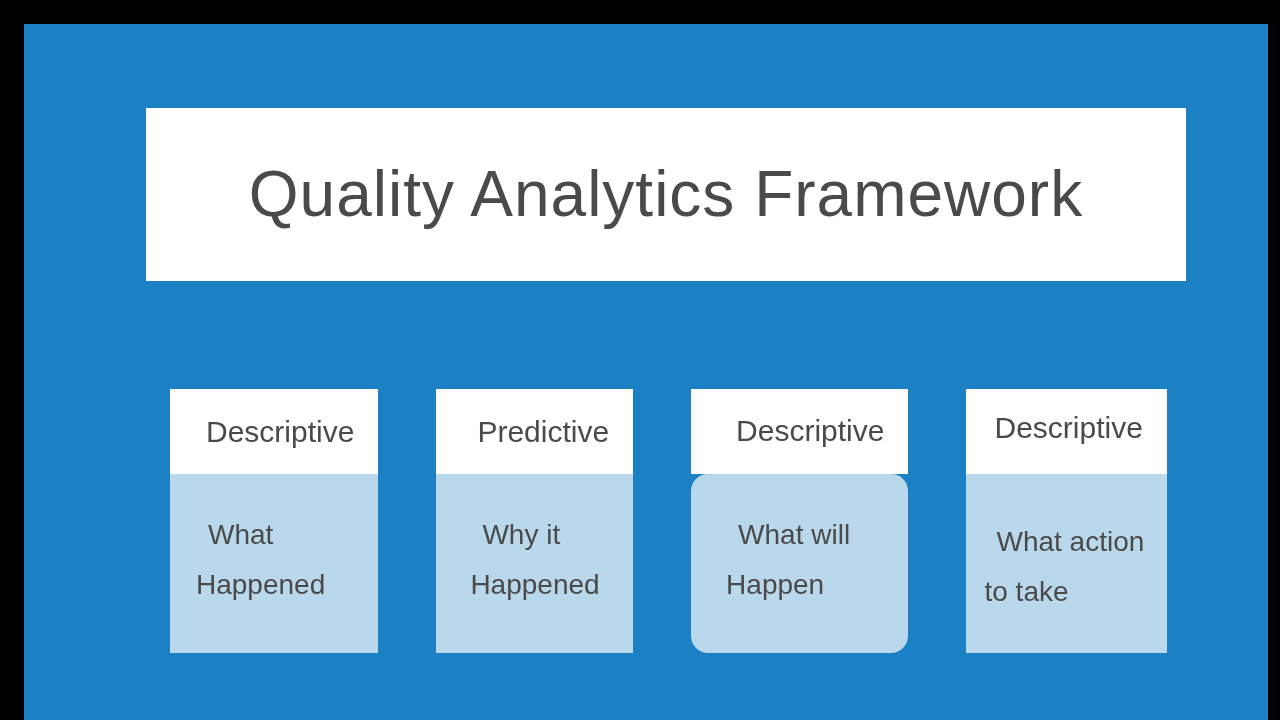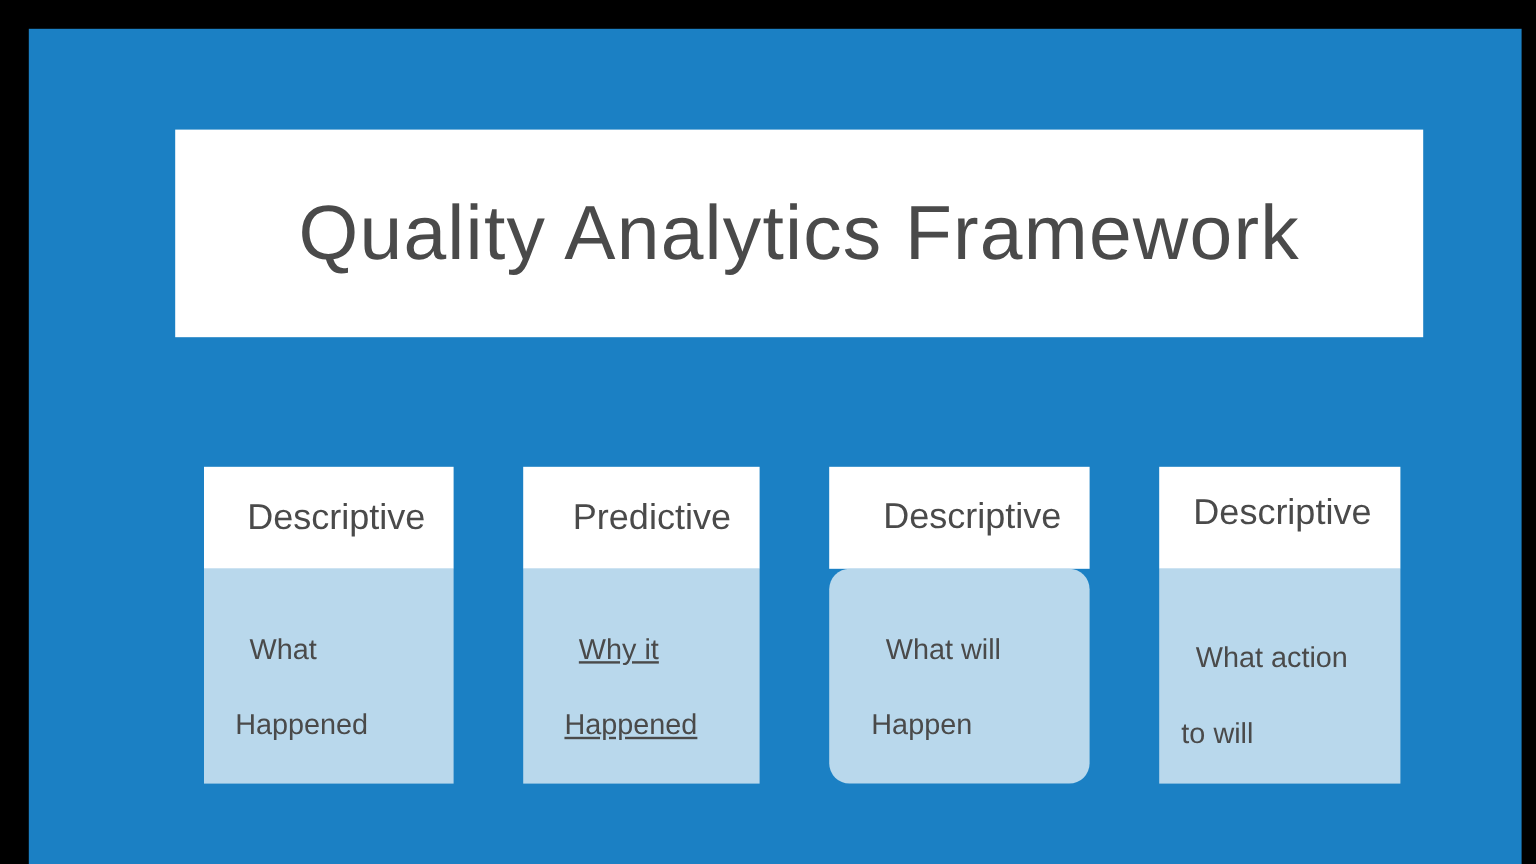--- a/index.html
+++ b/index.html
@@ -58,28 +58,28 @@
     background: var(--panel);
     display: flex;
     align-items: center;
     font-size: 30px;
     color: var(--text);
     padding-left: 24px;
   }
   .col-body {
     flex: 1;
     background: var(--body);
-    font-size: 24px;
-    line-height: 63px;
+    font-size: 28px;
+    line-height: 50px;
     color: var(--text);
     padding: 36px 20px 0 26px;
   }
   
   .column:nth-child(2) .col-header { padding-left: 29px; }
-  .column:nth-child(2) .col-body   { padding-left: 34px; text-decoration: underline; }
+  .column:nth-child(2) .col-body   { padding-left: 34px; }
   .column:nth-child(3) .col-header { padding-left: 33px; padding-top: 10px; }
   .column:nth-child(3) .col-body   { padding-left: 35px; border-radius: 17px; }
   .column:nth-child(4) .col-header { padding-left: 16px; padding-top: 4px; }
   .column:nth-child(4) .col-body   { padding-left: 18px; padding-top: 43px; }
 </style>
 </head>
 <body>
 
 <div class="slide">
 
@@ -114,18 +114,18 @@
       <div class="col-body">
         <span>What will Happen</span>
       </div>
     </div>
 
     <div class="column">
       <div class="col-header">
         <span>Descriptive</span>
       </div>
       <div class="col-body">
-        <span>What action to will</span>
+        <span>What action to take</span>
       </div>
     </div>
 
   </div>
 </div>
 
 </body></html>

